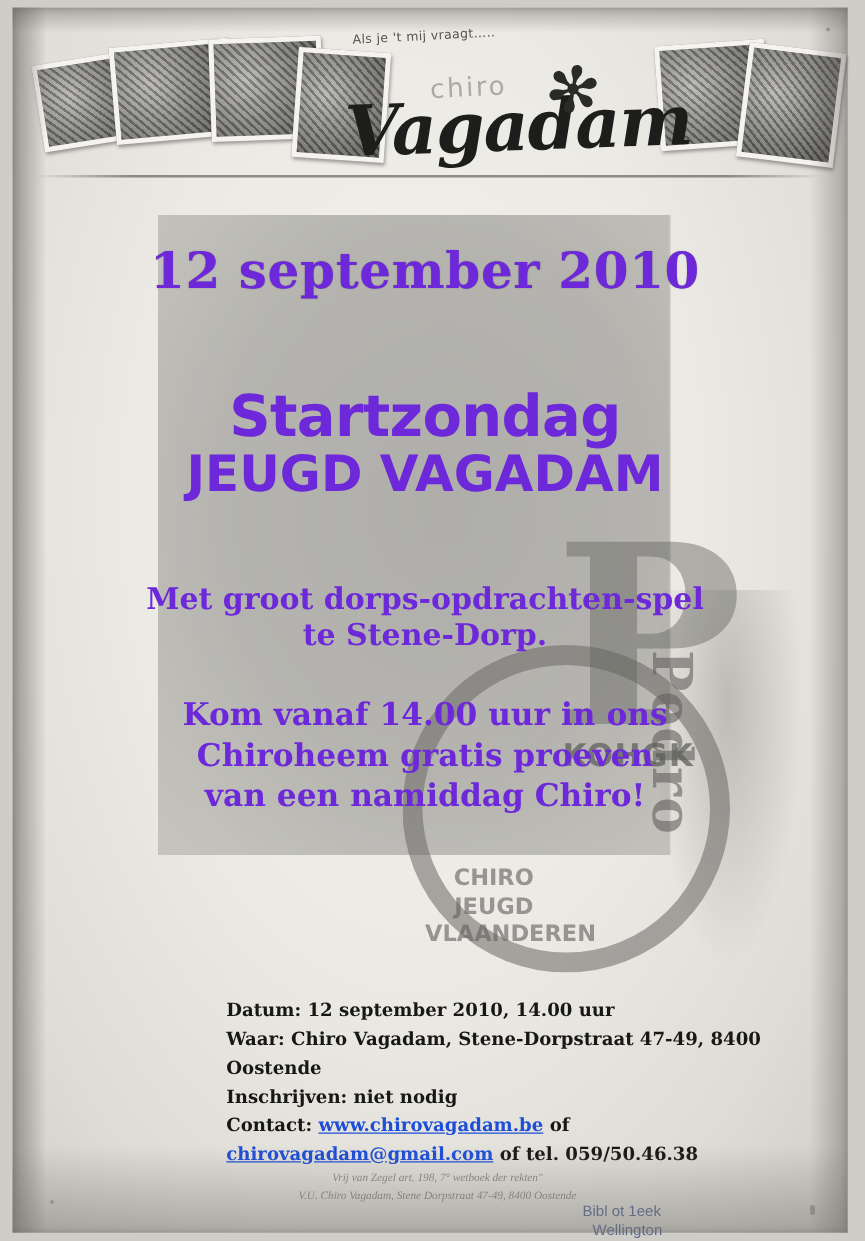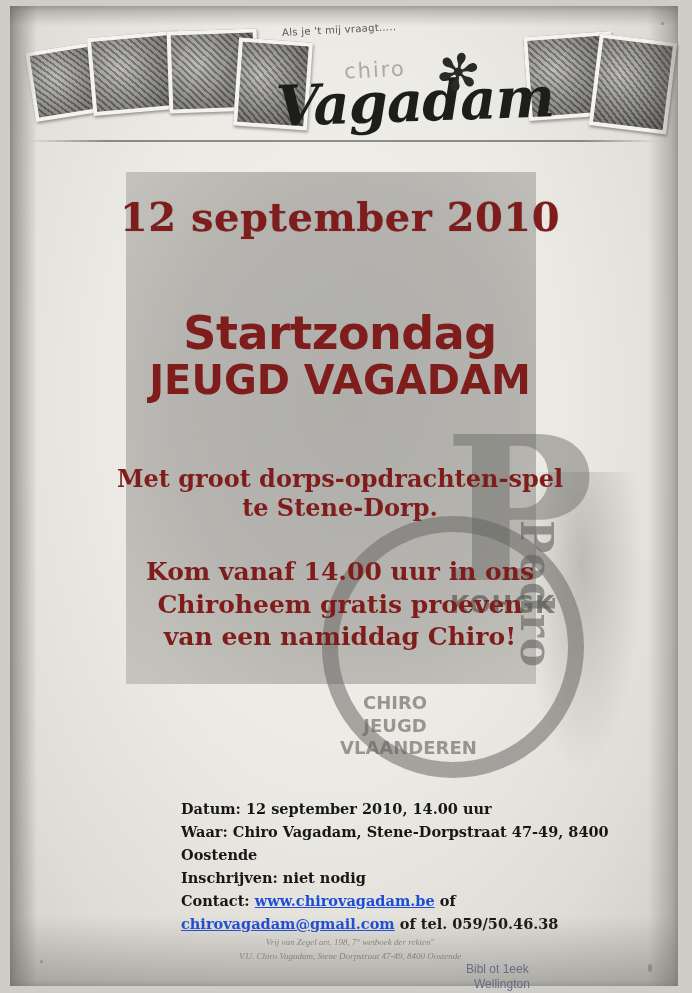--- a/index.html
+++ b/index.html
@@ -179,21 +179,21 @@
     width: 120px; height: 300px;
     background: radial-gradient(ellipse at 50% 30%, rgba(108,107,103,0.35), rgba(140,139,135,0.0) 70%);
   }
 
   
   .poster-text {
     position: absolute;
     left: 90px; top: 196px;
     width: 500px;
     text-align: center;
-    color: #7f1d1d;
+    color: #6d28d9;
   }
   .t-date {
     font-family: "DejaVu Serif", serif;
     font-weight: bold;
     font-size: 40px;
     letter-spacing: 0.5px;
     line-height: 1.05;
     text-shadow: 0 0 1px rgba(0,0,0,0.35);
   }
   .t-title1 {

